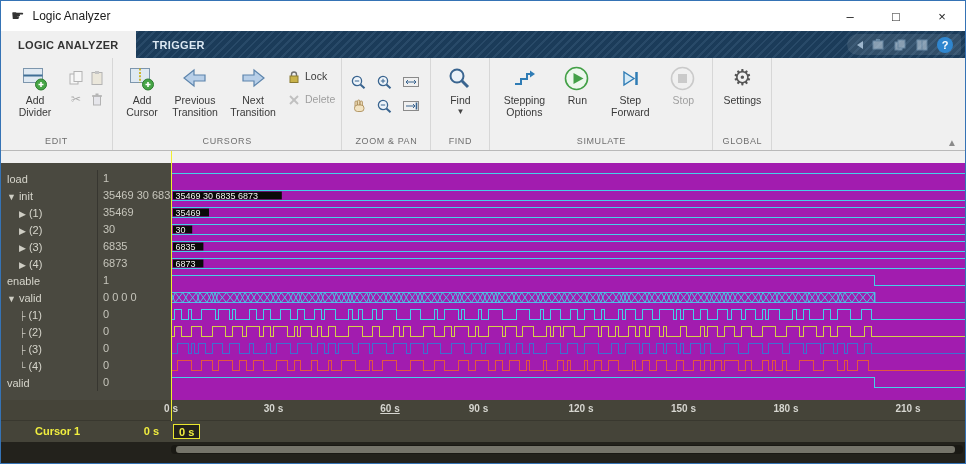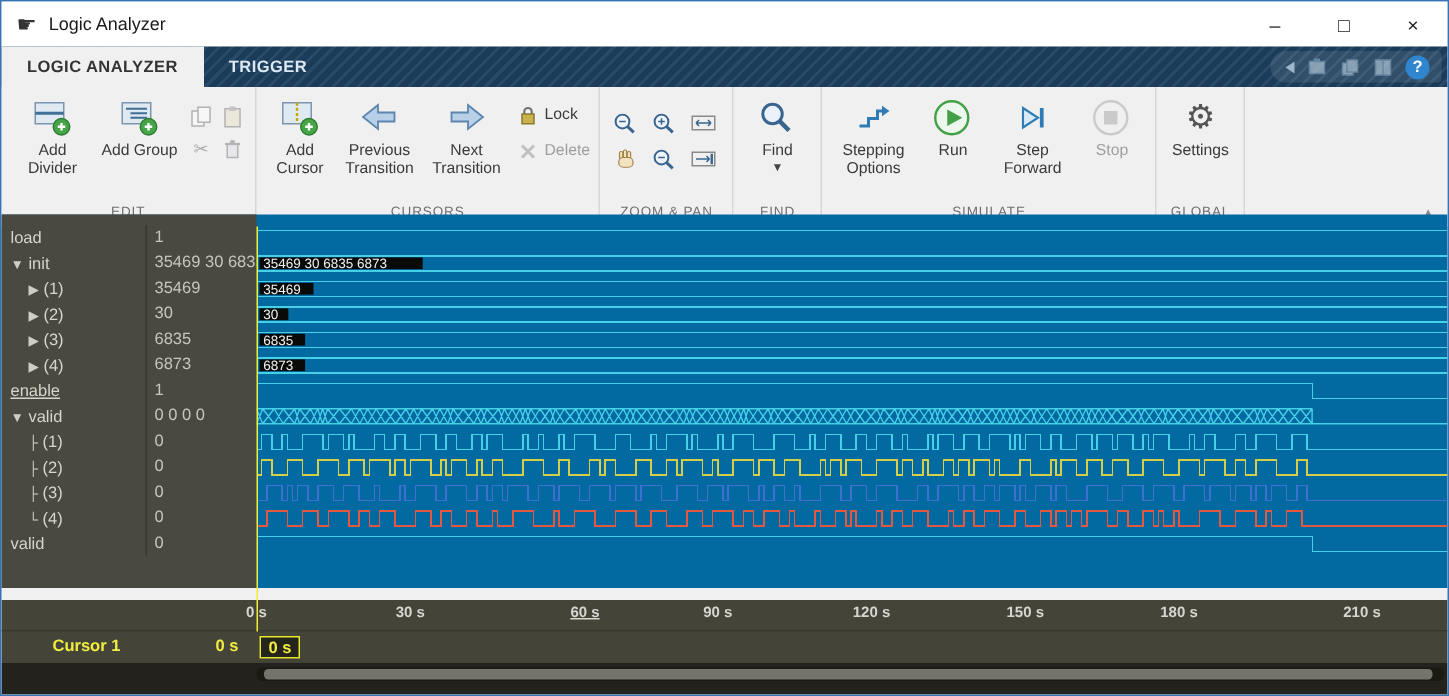--- a/index.html
+++ b/index.html
@@ -43,21 +43,21 @@
   .mini-item{display:flex;align-items:flex-start;gap:4px;font-size:10.5px;color:#3a3a3a;}
   .mini-item.disabled{opacity:.45;}
   .zoomgrid{display:grid;grid-template-columns:24px 24px 24px;grid-auto-rows:22px;gap:2px;padding-top:9px;}
   .zoombtn{display:flex;align-items:center;justify-content:center;}
   .find-drop{font-size:8px;color:#444;margin-top:1px;}
   .gear{font-size:22px;color:#555;line-height:22px;}
   .spacer{flex:1;}
   .collapse-btn{align-self:flex-end;margin:0 8px 2px 0;color:#8a8a8a;font-size:10px;}
 
   
-  .wavearea{position:absolute;top:142px;left:0;right:0;height:249px;background:#0369a1;}
+  .wavearea{position:absolute;top:162px;left:0;right:0;height:249px;background:#a21caf;}
   .name-panel{position:absolute;left:0;top:0;bottom:0;width:170px;background:#4a4940;}
   #signal-rows{position:absolute;left:0;top:7px;width:170px;}
   .sig-row{display:flex;height:17px;align-items:center;}
   .sig-name{width:96px;font-size:11px;color:#d6d5cb;white-space:nowrap;overflow:hidden;}
   .tree-glyph{font-size:9px;margin-right:3px;color:#cfcec4;}
   .sig-value{width:74px;font-size:11px;color:#c6c5bb;padding-left:5px;white-space:nowrap;overflow:hidden;
     border-left:1px solid rgba(0,0,0,0.25);height:17px;line-height:17px;}
   #wave-plot{position:absolute;left:170px;top:0;right:0;bottom:0;}
   #wave-svg{position:absolute;left:0;top:7px;}
 
@@ -121,33 +121,20 @@
           <span class="ic">
             <svg width="26" height="26">
                 <rect x="1.5" y="3.5" width="19" height="14" fill="#dfe9f2" stroke="#7d96ad"></rect>
                 <line x1="1.5" y1="10.5" x2="20.5" y2="10.5" stroke="#3f6e96" stroke-width="2"></line>
                 <circle cx="19" cy="19.5" r="5.5" fill="#46a546" stroke="#2e7d32"></circle>
                 <path d="M19 17 v5 M16.5 19.5 h5" stroke="#fff" stroke-width="1.6"></path>
               </svg>
           </span>
           <span>Add Divider</span>
         </div>
-        <div class="btn">
-          <span class="ic">
-            <svg width="26" height="26">
-                <rect x="1.5" y="3.5" width="19" height="14" fill="#dfe9f2" stroke="#7d96ad"></rect>
-                <line x1="4" y1="7.5" x2="18" y2="7.5" stroke="#3f6e96" stroke-width="1.4"></line>
-                <line x1="7" y1="10.5" x2="18" y2="10.5" stroke="#3f6e96" stroke-width="1.4"></line>
-                <line x1="7" y1="13.5" x2="18" y2="13.5" stroke="#3f6e96" stroke-width="1.4"></line>
-                <circle cx="19" cy="19.5" r="5.5" fill="#46a546" stroke="#2e7d32"></circle>
-                <path d="M19 17 v5 M16.5 19.5 h5" stroke="#fff" stroke-width="1.6"></path>
-              </svg>
-          </span>
-          <span>Add Group</span>
-        </div>
         <div class="grid2">
           <span class="mini">
               <svg width="16" height="16">
                 <rect x="2" y="4" width="8" height="10" fill="#fff" stroke="#777"></rect>
                 <rect x="6" y="1.5" width="8" height="10" fill="#fff" stroke="#777"></rect>
               </svg>
             </span>
           <span class="mini">
               <svg width="16" height="16">
                 <rect x="3" y="2.5" width="10" height="12" fill="#e8dfc8" stroke="#777"></rect>
@@ -360,21 +347,21 @@
         </div>
         <div class="sig-row">
           <div class="sig-name" style="padding-left: 18px;"><span class="tree-glyph">▶</span><span>(3)</span></div>
           <div class="sig-value">6835</div>
         </div>
         <div class="sig-row">
           <div class="sig-name" style="padding-left: 18px;"><span class="tree-glyph">▶</span><span>(4)</span></div>
           <div class="sig-value">6873</div>
         </div>
         <div class="sig-row">
-          <div class="sig-name" style="padding-left: 6px; text-decoration: underline;"><span>enable</span></div>
+          <div class="sig-name" style="padding-left: 6px;"><span>enable</span></div>
           <div class="sig-value">1</div>
         </div>
         <div class="sig-row">
           <div class="sig-name" style="padding-left: 6px;"><span class="tree-glyph">▼</span><span>valid</span></div>
           <div class="sig-value">0 0 0 0</div>
         </div>
         <div class="sig-row">
           <div class="sig-name" style="padding-left: 18px;"><span class="tree-glyph">├</span><span>(1)</span></div>
           <div class="sig-value">0</div>
         </div>

